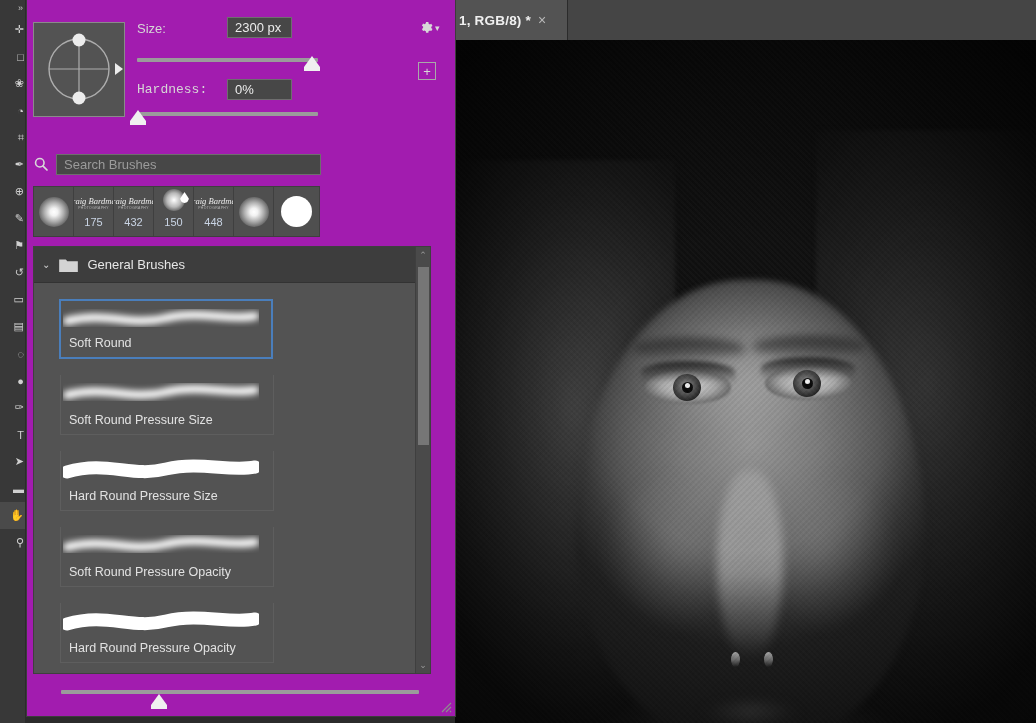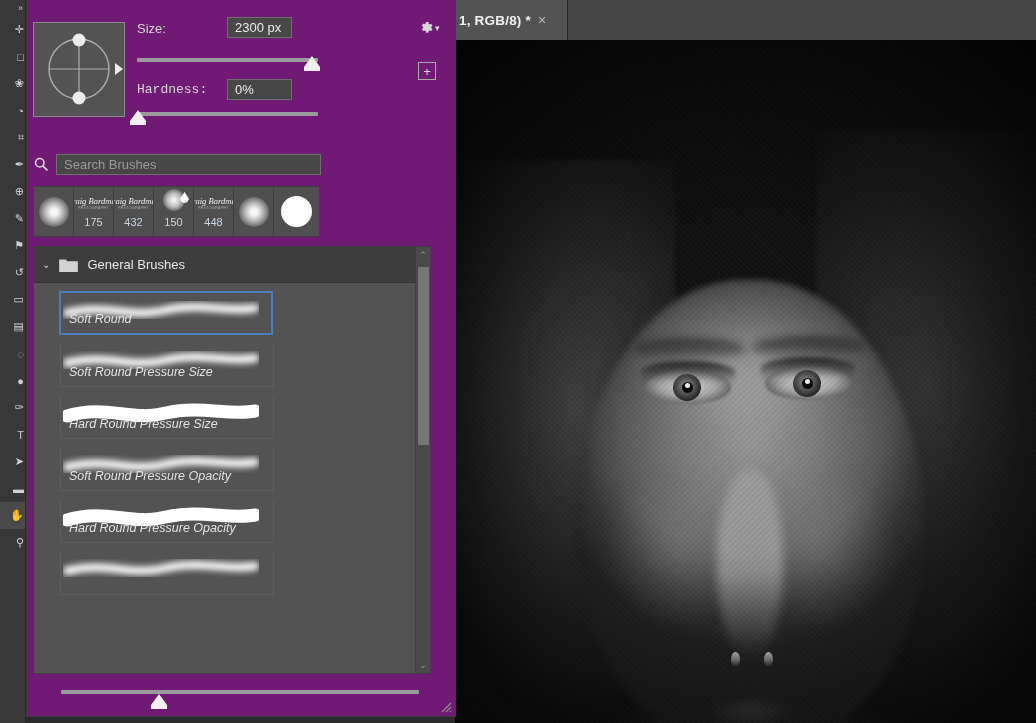--- a/index.html
+++ b/index.html
@@ -168,21 +168,21 @@
     height: 27px; display: flex; align-items: center; justify-content: flex-end;
     padding-right: 1px;
     color: #d0d0d0; font-size: 11px;
     overflow: hidden;
   }
   .toolstrip .tool.active { background: #4a4a4a; }
 
   
   .brush-panel {
     position: absolute; left: 26px; top: 0; width: 430px; height: 717px;
-    background: #701a75;
+    background: #a21caf;
     border: 1px solid #3c3c3c;
     border-top: none;
   }
 
   .row-top { position: relative; height: 140px; }
 
   .tip-preview {
     position: absolute; left: 6px; top: 22px; width: 92px; height: 95px;
     border: 1px solid #8a8a8a;
     background: #535353;
@@ -315,29 +315,28 @@
     background: #3d3d3d;
     display: flex; align-items: center;
     padding-left: 8px; gap: 9px;
     border-bottom: 1px solid #333;
   }
   .folder-header .chev { color: #cfcfcf; font-size: 10px; }
   .folder-header .folder-icon { color: #d3d3d3; }
   .folder-header .folder-label { color: #e6e6e6; font-size: 13px; }
 
   .brush-item {
-    height: 44px;
-    margin: 8px 0 0 26px;
+    height: 60px;
+    margin: 16px 0 0 26px;
     width: 214px;
     border: 1px solid #5e5e5e;
     border-top: none;
     background: #535353;
     position: relative;
     overflow: hidden;
-    font-style: italic;
   }
   .brush-item:first-of-type { border-top: 1px solid #5e5e5e; }
   .brush-item.selected {
     border: 2px solid #4a7ebb;
     margin-left: 25px;
   }
   .brush-item .stroke {
     position: absolute; left: 2px; top: 5px; width: 196px; height: 26px;
   }
   .brush-item .bname {

